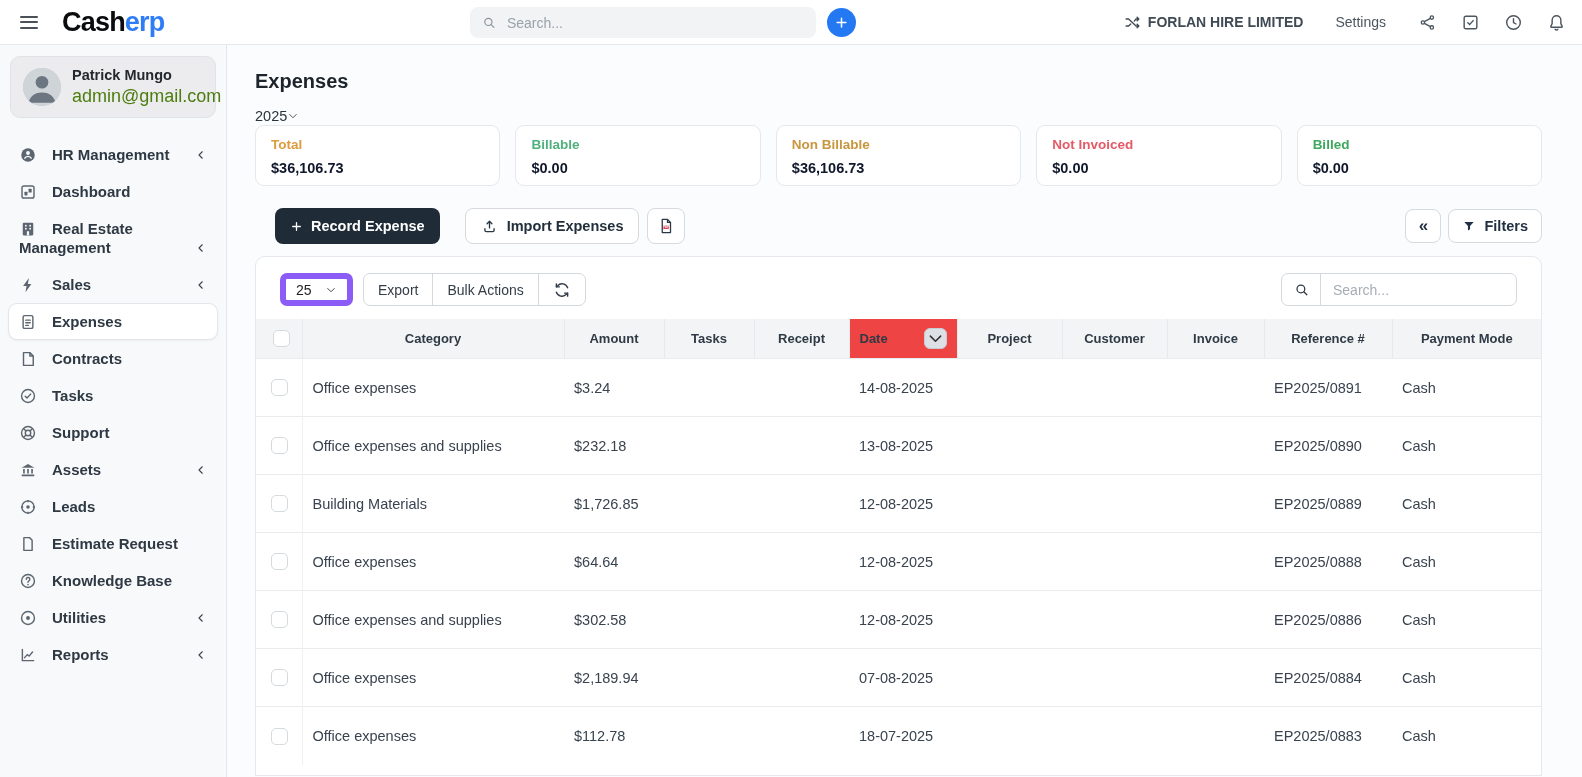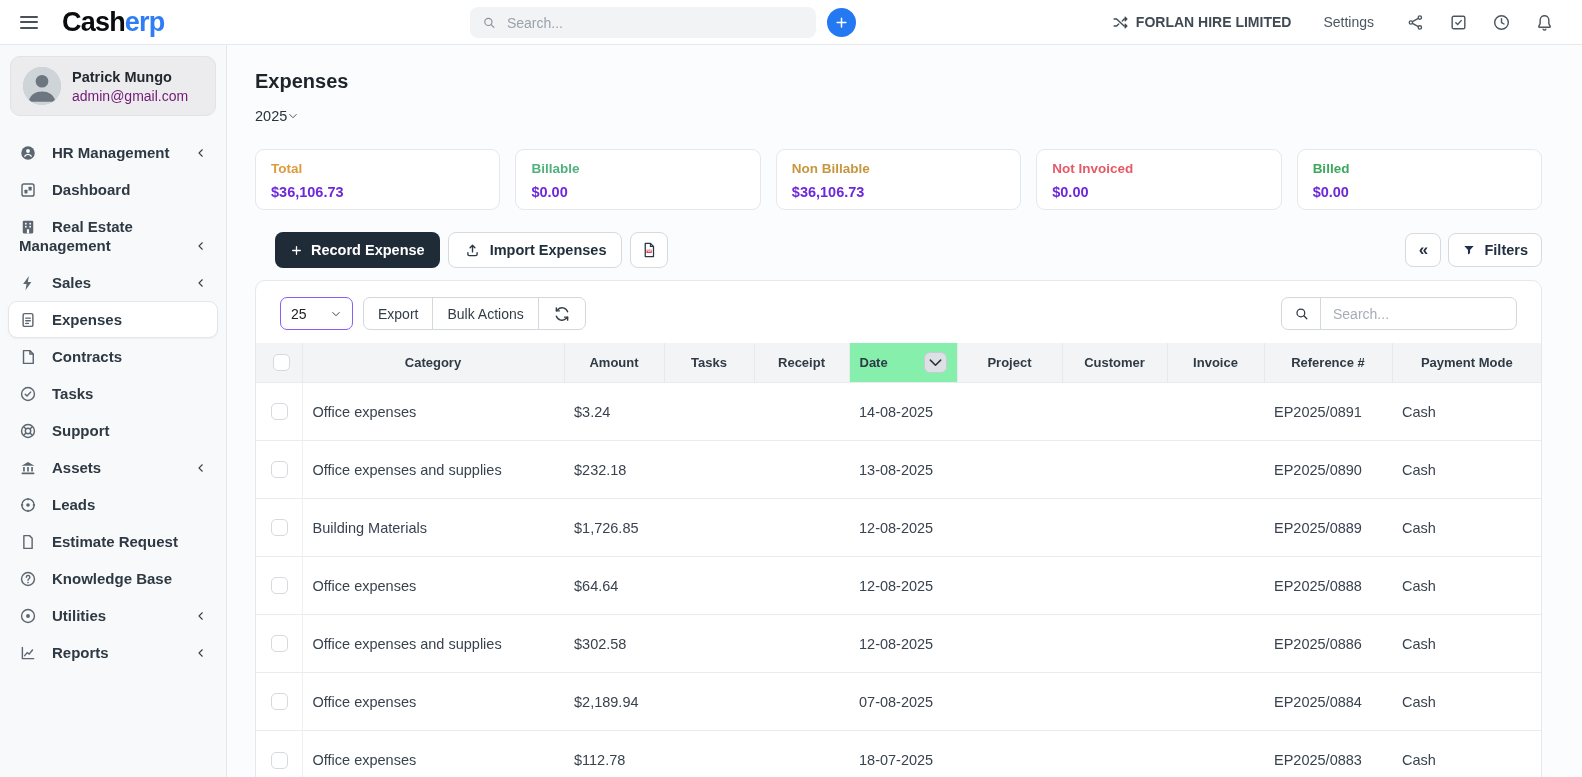--- a/index.html
+++ b/index.html
@@ -6,21 +6,21 @@
   html,body { margin:0; padding:0; }
   body {
     width:1582px; height:777px; overflow:hidden;
     font-family:"Liberation Sans", sans-serif;
     background:#fff; color:#2e3944;
   }
   svg { display:block; }
 
   
   .topbar { position:relative; height:45px; background:#fff; border-bottom:1px solid #e6e9ec;
-            display:flex; align-items:center; padding:0 28px 0 20px; z-index:5; }
+            display:flex; align-items:center; padding:0 16px 0 20px; z-index:5; }
   .hamburger { width:18px; display:flex; flex-direction:column; gap:3.5px; background:none; border:none; padding:0; cursor:pointer; }
   .hamburger span { display:block; height:2px; background:#4a5158; border-radius:1px; }
   .logo { margin-left:24px; font-size:27px; font-weight:800; color:#0b0c0e; letter-spacing:-0.8px; line-height:1; }
   .logo .blue { color:#2e7df6; }
   .top-search { position:absolute; left:470px; top:7px; width:346px; height:31px; background:#f1f3f5;
                 border-radius:8px; display:flex; align-items:center; padding:0 12px; gap:9px; }
   .top-search svg { width:15px; height:15px; color:#8a939c; flex:none; }
   .top-search input { border:none; background:transparent; outline:none; font-size:14px; color:#333;
                       width:100%; font-family:inherit; }
   .top-search input::placeholder { color:#9aa2ab; }
@@ -34,63 +34,63 @@
   .top-icon { width:19px; height:19px; color:#4c565f; cursor:pointer; }
 
   
   .shell { display:flex; height:732px; }
   .sidebar { width:227px; min-width:227px; background:#f8f9fa; border-right:1px solid #e4e7ea;
              padding:10px 8px; overflow:hidden; }
   .profile { background:#ececee; border:1px solid #e0e2e5; border-radius:10px; padding:10px 12px;
              display:flex; align-items:center; gap:11px; margin:1px 2px 18px; cursor:pointer; }
   .avatar { width:38px; height:38px; border-radius:50%; background:#c3c9cf; overflow:hidden; flex:none; }
   .profile-name { font-size:14.5px; font-weight:700; color:#23282e; line-height:17px; }
-  .profile-email { font-size:14px; color:#701a75; margin-top:2px; }
+  .profile-email { font-size:18px; color:#4d7c0f; margin-top:2px; }
 
   .nav-item { position:relative; display:block; padding:8px 26px 8px 10px; border:1px solid transparent;
               border-radius:9px; cursor:pointer; color:#2e3944; font-weight:600; font-size:15px; line-height:19px; }
   .nav-item .icon { width:18px; height:18px; color:#5c6670; vertical-align:-4px; margin-right:15px; display:inline-block; }
   .nav-item .chev { position:absolute; right:10px; bottom:11px; width:12px; height:12px; color:#3a434c; }
   .nav-item.active { background:#fff; border-color:#e3e6ea; box-shadow:0 1px 2px rgba(20,30,40,.05); }
 
   
   .main { flex:1; background:#fbfcfd; padding:0 40px 0 28px; overflow:hidden; }
   .page-title { font-size:20px; font-weight:800; color:#1d242c; margin:24px 0 0; line-height:24px; }
-  .year-select { display:flex; align-items:center; margin:15px 0 25px; font-size:14.5px;
+  .year-select { display:flex; align-items:center; margin:15px 0 1px; font-size:14.5px;
                  color:#2b333c; cursor:pointer; width:max-content; }
   .year-select svg { width:13px; height:13px; color:#555; }
 
   .stats-row { display:flex; gap:15px; }
   .stat-card { flex:1; background:#fff; border:1px solid #e5e8ec; border-radius:9px; padding:11px 15px; height:61px; }
   .stat-label { font-size:13.5px; font-weight:600; margin-bottom:8px; }
-  .stat-value { font-size:14.5px; font-weight:700; color:#6d28d9; }
+  .stat-value { font-size:14.5px; font-weight:700; color:#0f172a; }
 
   .actions-row { display:flex; align-items:center; margin:22px 0 12px;padding-left:20px; }
   .btn-dark { display:flex; align-items:center; gap:8px; background:#202b38; color:#fff; border:none;
               border-radius:8px; padding:0 15px; height:36px; font-size:14.5px; font-weight:700; cursor:pointer; font-family:inherit; }
   .btn-dark svg { width:13px; height:13px; color:#fff; }
   .btn-light { display:flex; align-items:center; gap:9px; background:#fff; color:#222f3d; border:1px solid #d6dade;
                border-radius:8px; padding:0 15px; height:36px; font-size:14.5px; font-weight:600; cursor:pointer;
-               margin-left:8px; font-family:inherit; }
+               margin-left:25px; font-family:inherit; }
   .btn-light svg { width:17px; height:17px; color:#2a3744; }
   .btn-icon { width:38px; height:36px; display:flex; align-items:center; justify-content:center; background:#fff;
               border:1px solid #d6dade; border-radius:8px; margin-left:8px; cursor:pointer; }
   .btn-icon svg { width:19px; height:19px; color:#2a3744; }
   .actions-right { margin-left:auto; display:flex; }
   .collapse-btn { width:36px; height:34px; background:#fff; border:1px solid #d6dade; border-radius:8px;
                   font-size:17px; font-weight:700; color:#223042; cursor:pointer; font-family:inherit; line-height:30px; }
   .filters-btn { display:flex; align-items:center; gap:8px; background:#fff; border:1px solid #d6dade; border-radius:8px;
                  padding:0 13px; height:34px; font-size:14.5px; font-weight:600; color:#223042; cursor:pointer;
                  margin-left:7px; font-family:inherit; }
   .filters-btn svg { width:14px; height:14px; color:#20304a; }
 
   
   .table-card { background:#fff; border:1px solid #e5e8ec; border-radius:10px 10px 0 0; height:520px; }
   .table-toolbar { display:flex; align-items:center; padding:16px 24px 13px; }
-  .page-size { width:73px; height:33px; border:1px solid #8b5cf6; border-radius:7px; font-size:14px; color:#222;
+  .page-size { width:73px; height:33px; border:6px solid #8b5cf6; border-radius:7px; font-size:14px; color:#222;
                padding:0 10px; display:flex; align-items:center; justify-content:space-between; background:#fff; cursor:pointer; }
   .page-size svg { width:12px; height:12px; color:#444; }
   .btn-group { display:flex; margin-left:10px; }
   .btn-group > button { background:#fff; border:1px solid #d3d8dd; padding:0 14px; height:33px; font-size:14px;
                         font-weight:500; color:#333d47; cursor:pointer; margin-left:-1px; display:flex;
                         align-items:center; font-family:inherit; }
   .btn-group > button:first-child { border-radius:7px 0 0 7px; margin-left:0; }
   .btn-group > button:last-child  { border-radius:0 7px 7px 0; }
   .btn-group svg { width:15px; height:15px; color:#333d47; }
   .toolbar-search { margin-left:auto; display:flex; }
@@ -99,21 +99,21 @@
   .search-btn svg { width:15px; height:15px; color:#2e3944; }
   .toolbar-search input { width:197px; height:33px; border:1px solid #d3d8dd; margin-left:-1px;
                           border-radius:0 7px 7px 0; padding:0 12px; font-size:14px; outline:none; color:#333; font-family:inherit; }
   .toolbar-search input::placeholder { color:#a6adb5; }
 
   table { width:100%; border-collapse:collapse; font-size:14.5px; color:#39434f; table-layout:fixed; }
   thead th { background:#f2f4f6; font-weight:600; text-align:center; padding:9px 10px; font-size:13px;
              border-right:1px solid #e7eaed; color:#2f3a45; white-space:nowrap; overflow:hidden; }
   thead th:last-child { border-right:none; }
   thead th.cb-cell { padding-left:15px; }
-  thead th.sorted { background:#86efac; font-weight:700; }
+  thead th.sorted { background:#ef4444; font-weight:700; }
   .th-flex { display:flex; align-items:center; justify-content:space-between; }
   .sort-btn { display:inline-flex; width:23px; height:21px; border:1px solid #c6ccd2; background:#dde1e5;
               border-radius:6px; align-items:center; justify-content:center; cursor:pointer; flex:none; }
   .sort-btn svg { width:11px; height:11px; color:#333; }
   tbody td { padding:0 10px; height:58px; border-top:1px solid #e9ecef; white-space:nowrap; overflow:hidden; }
   tbody td.cb-cell { border-right:1px solid #eef1f3; padding-left:15px; }
   .cb { display:inline-block; width:17px; height:17px; border:1px solid #d5dade; border-radius:5px;
         background:#fff; cursor:pointer; vertical-align:middle; }
 </style>
 </head>

